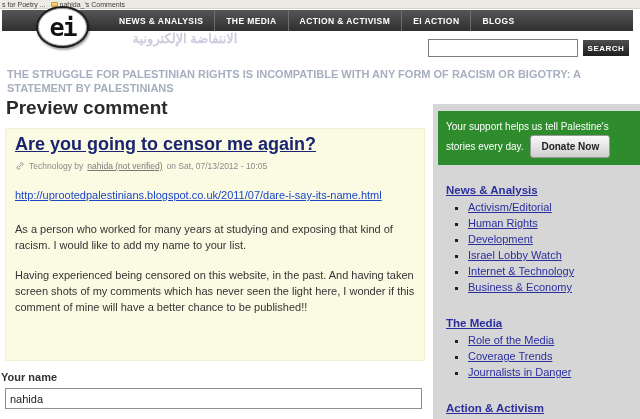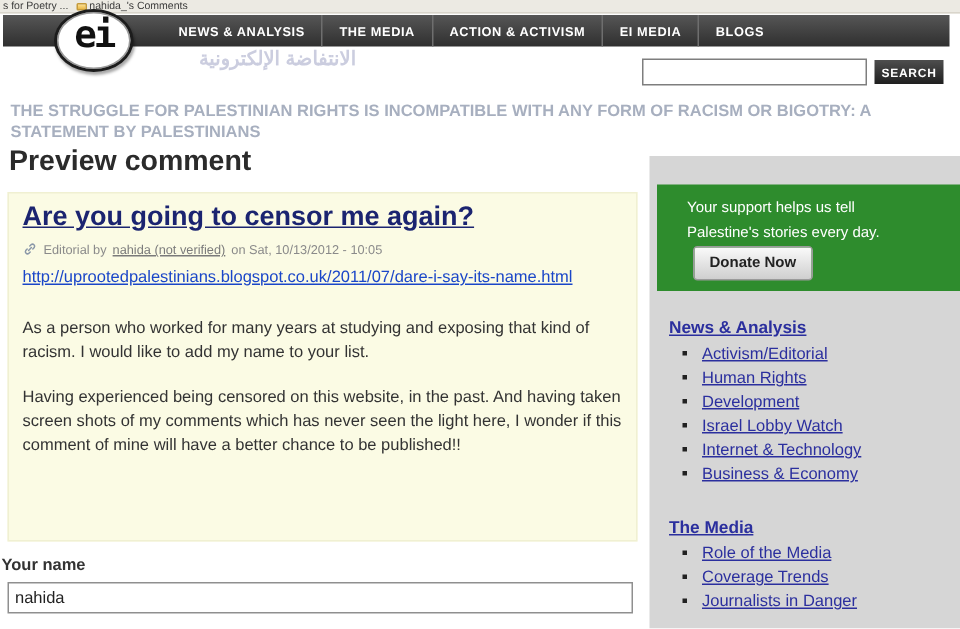--- a/index.html
+++ b/index.html
@@ -30,21 +30,21 @@
     color:#fff; font-size:8.5px; font-weight:bold; letter-spacing:.4px;
     border-left:1px solid #6e6e6e; cursor:pointer; white-space:nowrap;
   }
   .nav-item:first-child { border-left:none; }
 
   
   .logo-circle {
     position:absolute; left:36px; top:6px; width:53px; height:42px;
     background:#fff; border:2px solid #1c1c1c; border-radius:50%;
     box-shadow:1px 2px 2px rgba(0,0,0,.35), inset 0 0 0 1px #9a9a9a;
-    display:flex; justify-content:center; z-index:5;
+    display:flex; align-items:center; justify-content:center; z-index:5;
   }
   .logo-text { font-family:"DejaVu Sans Mono", monospace; font-weight:bold; font-size:25px; color:#111; letter-spacing:-2px; }
 
   .arabic-tagline {
     position:absolute; left:95px; top:31px; width:180px;
     color:#cbcddf; font-size:13px; font-weight:bold; direction:rtl; text-align:center;
   }
 
   
   .search-input {
@@ -80,42 +80,42 @@
   }
   .comment-meta {
     margin-top:6px; display:flex; align-items:center; gap:4px;
     font-size:8.5px; color:#8a8a8a; white-space:nowrap;
   }
   .comment-meta .author-link { color:#7a7a7a; text-decoration:underline; cursor:pointer; }
   .link-ico { width:10px; height:10px; flex:0 0 auto; }
   .comment-box p { font-size:11px; line-height:16px; color:#333; }
   .p1 { margin-top:7px; }
   .url-link {
-    display:inline-block; margin-top:8px; font-size:11px;
+    display:inline-block; margin-top:18px; font-size:11px;
     color:#1a46c8; text-decoration:underline; cursor:pointer; word-break:break-all;
   }
   .p2 { margin-top:18px; }
   .p3 { margin-top:14px; }
 
   
   .name-label { position:absolute; left:1px; top:371px; font-size:11px; font-weight:bold; color:#333; }
   .name-input {
     position:absolute; left:5px; top:388px; width:417px; height:21px;
     border:1px solid #8f8f8f; font-size:11px; padding:0 4px; color:#222; background:#fff;
   }
 
   
   .sidebar {
     position:absolute; left:433px; top:104px; width:207px; height:315px;
     background:#d6d6d6; overflow:hidden;
   }
   .donate-box {
-    margin:19px 0 0 5px; width:202px; min-height:49px;
+    margin:7px 0 0 5px; width:202px; min-height:49px;
     background:#2e8c2d; color:#fff; font-size:10px; line-height:17px;
-    padding:7px 20px;
+    padding:7px 8px;
   }
   .donate-btn {
     display:inline-block; margin-left:4px; padding:2px 10px;
     background:linear-gradient(#fafafa,#cfcfcf); border:1px solid #9a9a9a;
     border-radius:3px; color:#222; font-size:10px; font-weight:bold; cursor:pointer;
   }
   .sb-section { padding-left:13px; }
   .sb-heading {
     display:inline-block; margin-top:19px; font-size:11.5px; font-weight:bold;
     color:#2b2f9e; text-decoration:underline; cursor:pointer;
@@ -134,21 +134,21 @@
   <span class="strip-item">
     <span class="folder-ico"></span>
     <span>nahida_'s Comments</span>
   </span>
 </div>
 
 <div class="navbar">
   <div class="nav-item">NEWS &amp; ANALYSIS</div>
   <div class="nav-item">THE MEDIA</div>
   <div class="nav-item">ACTION &amp; ACTIVISM</div>
-  <div class="nav-item">EI MEDIA</div>
+  <div class="nav-item">EI ACTION</div>
   <div class="nav-item">BLOGS</div>
 </div>
 
 <div class="logo-circle">
   <span class="logo-text">ei</span>
 </div>
 
 <div class="arabic-tagline">الانتفاضة الإلكترونية</div>
 
 <input class="search-input" value="" style="">
@@ -156,23 +156,23 @@
 
 <div class="article-heading">THE STRUGGLE FOR PALESTINIAN RIGHTS IS INCOMPATIBLE WITH ANY FORM OF RACISM OR BIGOTRY: A STATEMENT BY PALESTINIANS</div>
 <h1 class="section-title">Preview comment</h1>
 
 <div class="comment-box">
   <a class="comment-title">Are you going to censor me again?</a>
   <div class="comment-meta">
     <svg class="link-ico" viewBox="0 0 16 16">
       <path d="M6.5 9.5 L9.5 6.5 M5 8 L3.5 9.5 a2.3 2.3 0 0 0 3.2 3.2 L8.2 11.2 M11 8 L12.5 6.5 a2.3 2.3 0 0 0 -3.2-3.2 L7.8 4.8" fill="none" stroke="#8a97a8" stroke-width="1.6" stroke-linecap="round"></path>
     </svg>
-    <span>Editorial by</span>
+    <span>Technology by</span>
     <a class="author-link">nahida (not verified)</a>
-    <span>on Sat, 10/13/2012 - 10:05</span>
+    <span>on Sat, 07/13/2012 - 10:05</span>
   </div>
   <a class="url-link">http://uprootedpalestinians.blogspot.co.uk/2011/07/dare-i-say-its-name.html</a>
   <p class="p2">As a person who worked for many years at studying and exposing that kind of racism. I would like to add my name to your list.</p>
   <p class="p3">Having experienced being censored on this website, in the past. And having taken screen shots of my comments which has never seen the light here, I wonder if this comment of mine will have a better chance to be published!!</p>
 </div>
 
 <label class="name-label">Your name</label>
 <input class="name-input" value="nahida" style="">
 
 <div class="sidebar">

